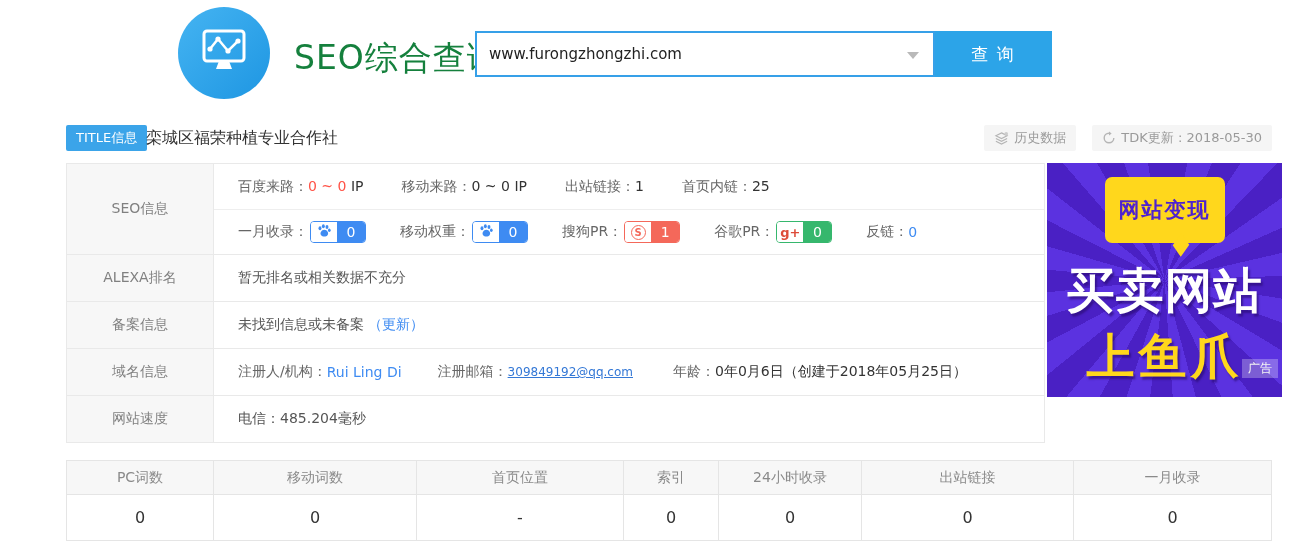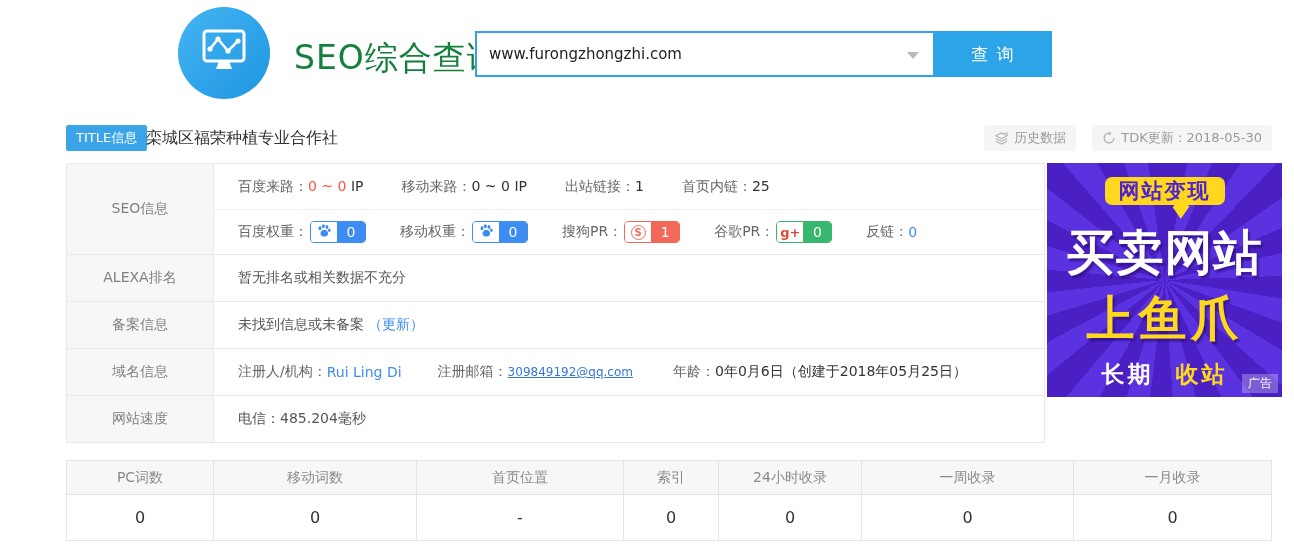--- a/index.html
+++ b/index.html
@@ -58,30 +58,30 @@
   .sogou-s { width:15px; height:15px; border:1.5px solid #f4685a; border-radius:50%; color:#f4685a; font-size:10px;
              font-weight:bold; display:flex; align-items:center; justify-content:center; }
   .gplus { color:#dd4b39; font-size:13px; font-weight:bold; line-height:1; }
 
   
   .ad { position:absolute; left:1047px; top:163px; width:235px; height:234px; cursor:pointer; overflow:hidden;
         background:#4e22cf;
         background-image:repeating-conic-gradient(from 0deg at 50% 50%, #4a20c4 0deg 11deg, #5b32e0 11deg 22deg);
         text-align:center; }
   .ad-bubble { position:relative; display:inline-block; margin-top:14px; background:#ffd71c; color:#4e22cf;
-               font-size:21px; font-weight:bold; padding:0 14px; border-radius:7px; letter-spacing:2px; }
+               font-size:21px; font-weight:bold; padding:19px 14px; border-radius:7px; letter-spacing:2px; }
   .ad-bubble:after { content:""; position:absolute; left:58%; bottom:-9px; width:14px; height:14px; background:#ffd71c;
                      transform:rotate(55deg) skew(20deg); }
   .ad-line1 { margin-top:16px; color:#fff; font-size:48px; font-weight:bold; letter-spacing:1px;
               text-shadow:2px 3px 2px rgba(40,10,110,.6); }
   .ad-line2 { margin-top:2px; color:#ffd71c; font-size:48px; font-weight:bold; letter-spacing:4px;
               text-shadow:2px 3px 2px rgba(40,10,110,.6); }
   .ad-line3 { margin-top:8px; font-size:23px; font-weight:bold; letter-spacing:3px; }
   .ad-line3 .w { color:#fff; } .ad-line3 .y { color:#ffd71c; margin-left:22px; }
-  .ad-tag { position:absolute; right:4px; bottom:4px; background:rgba(255,255,255,.28); color:#f3f3f3;
+  .ad-tag { position:absolute; right:4px; bottom:19px; background:rgba(255,255,255,.28); color:#f3f3f3;
             font-size:12px; padding:1px 6px; }
 
   
   .stats { position:absolute; left:66px; top:460px; width:1206px; border:1px solid #e5e5e5; }
   .srow { display:flex; }
   .scell { border-left:1px solid #e5e5e5; display:flex; align-items:center; justify-content:center; }
   .scell:first-child { border-left:none; }
   .shead .scell { height:33px; background:#f7f7f7; color:#8a8a8a; font-size:14px; }
   .sval .scell { height:46px; background:#fff; color:#333; font-size:16px; border-top:1px solid #e5e5e5; }
   .c0{width:146px;} .c1{width:203px;} .c2{width:207px;} .c3{width:95px;} .c4{width:143px;} .c5{width:212px;} .c6{flex:1;}
@@ -147,21 +147,21 @@
       <div class="ilabel">SEO信息</div>
       <div class="icontent">
         <div class="iline">
           <span class="kv"><span>百度来路：</span><span class="v-red">0 ~ 0</span><span class="v-dark"> IP</span></span>
           <span class="kv"><span>移动来路：</span><span class="v-dark">0 ~ 0</span><span class="v-dark"> IP</span></span>
           <span class="kv"><span>出站链接：</span><span class="v-dark">1</span></span>
           <span class="kv"><span>首页内链：</span><span class="v-dark">25</span></span>
         </div>
         <div class="iline">
           <span class="wgroup">
-            <span>百度权重：</span>
+            <span>一月收录：</span>
             <span class="badge b-blue">
               <span class="icon-seg">
                   <span>
                 <svg width="16" height="16" viewBox="0 0 24 24" fill="#3e8bf2">
                   <ellipse cx="6" cy="8" rx="2.2" ry="3"></ellipse>
                       <ellipse cx="11" cy="5" rx="2.2" ry="3"></ellipse>
                   <ellipse cx="16.5" cy="6" rx="2.2" ry="3"></ellipse>
                       <ellipse cx="20" cy="11" rx="2" ry="2.6"></ellipse>
                   <path d="M12.5 10 C8 10 5.5 15 7.5 18 C9.5 21 15.5 21 17.5 18 C19.5 15 17 10 12.5 10 Z"></path>
                 </svg>
@@ -263,21 +263,21 @@
     <div class="ad-tag">广告</div>
   </div>
 
   <div class="stats">
     <div class="srow shead">
       <div class="scell c0">PC词数</div>
       <div class="scell c1">移动词数</div>
       <div class="scell c2">首页位置</div>
       <div class="scell c3">索引</div>
       <div class="scell c4">24小时收录</div>
-      <div class="scell c5">一周收录</div>
+      <div class="scell c5">出站链接</div>
       <div class="scell c6">一月收录</div>
     </div>
     <div class="srow sval">
       <div class="scell c0">0</div>
       <div class="scell c1">0</div>
       <div class="scell c2">-</div>
       <div class="scell c3">0</div>
       <div class="scell c4">0</div>
       <div class="scell c5">0</div>
       <div class="scell c6">0</div>

